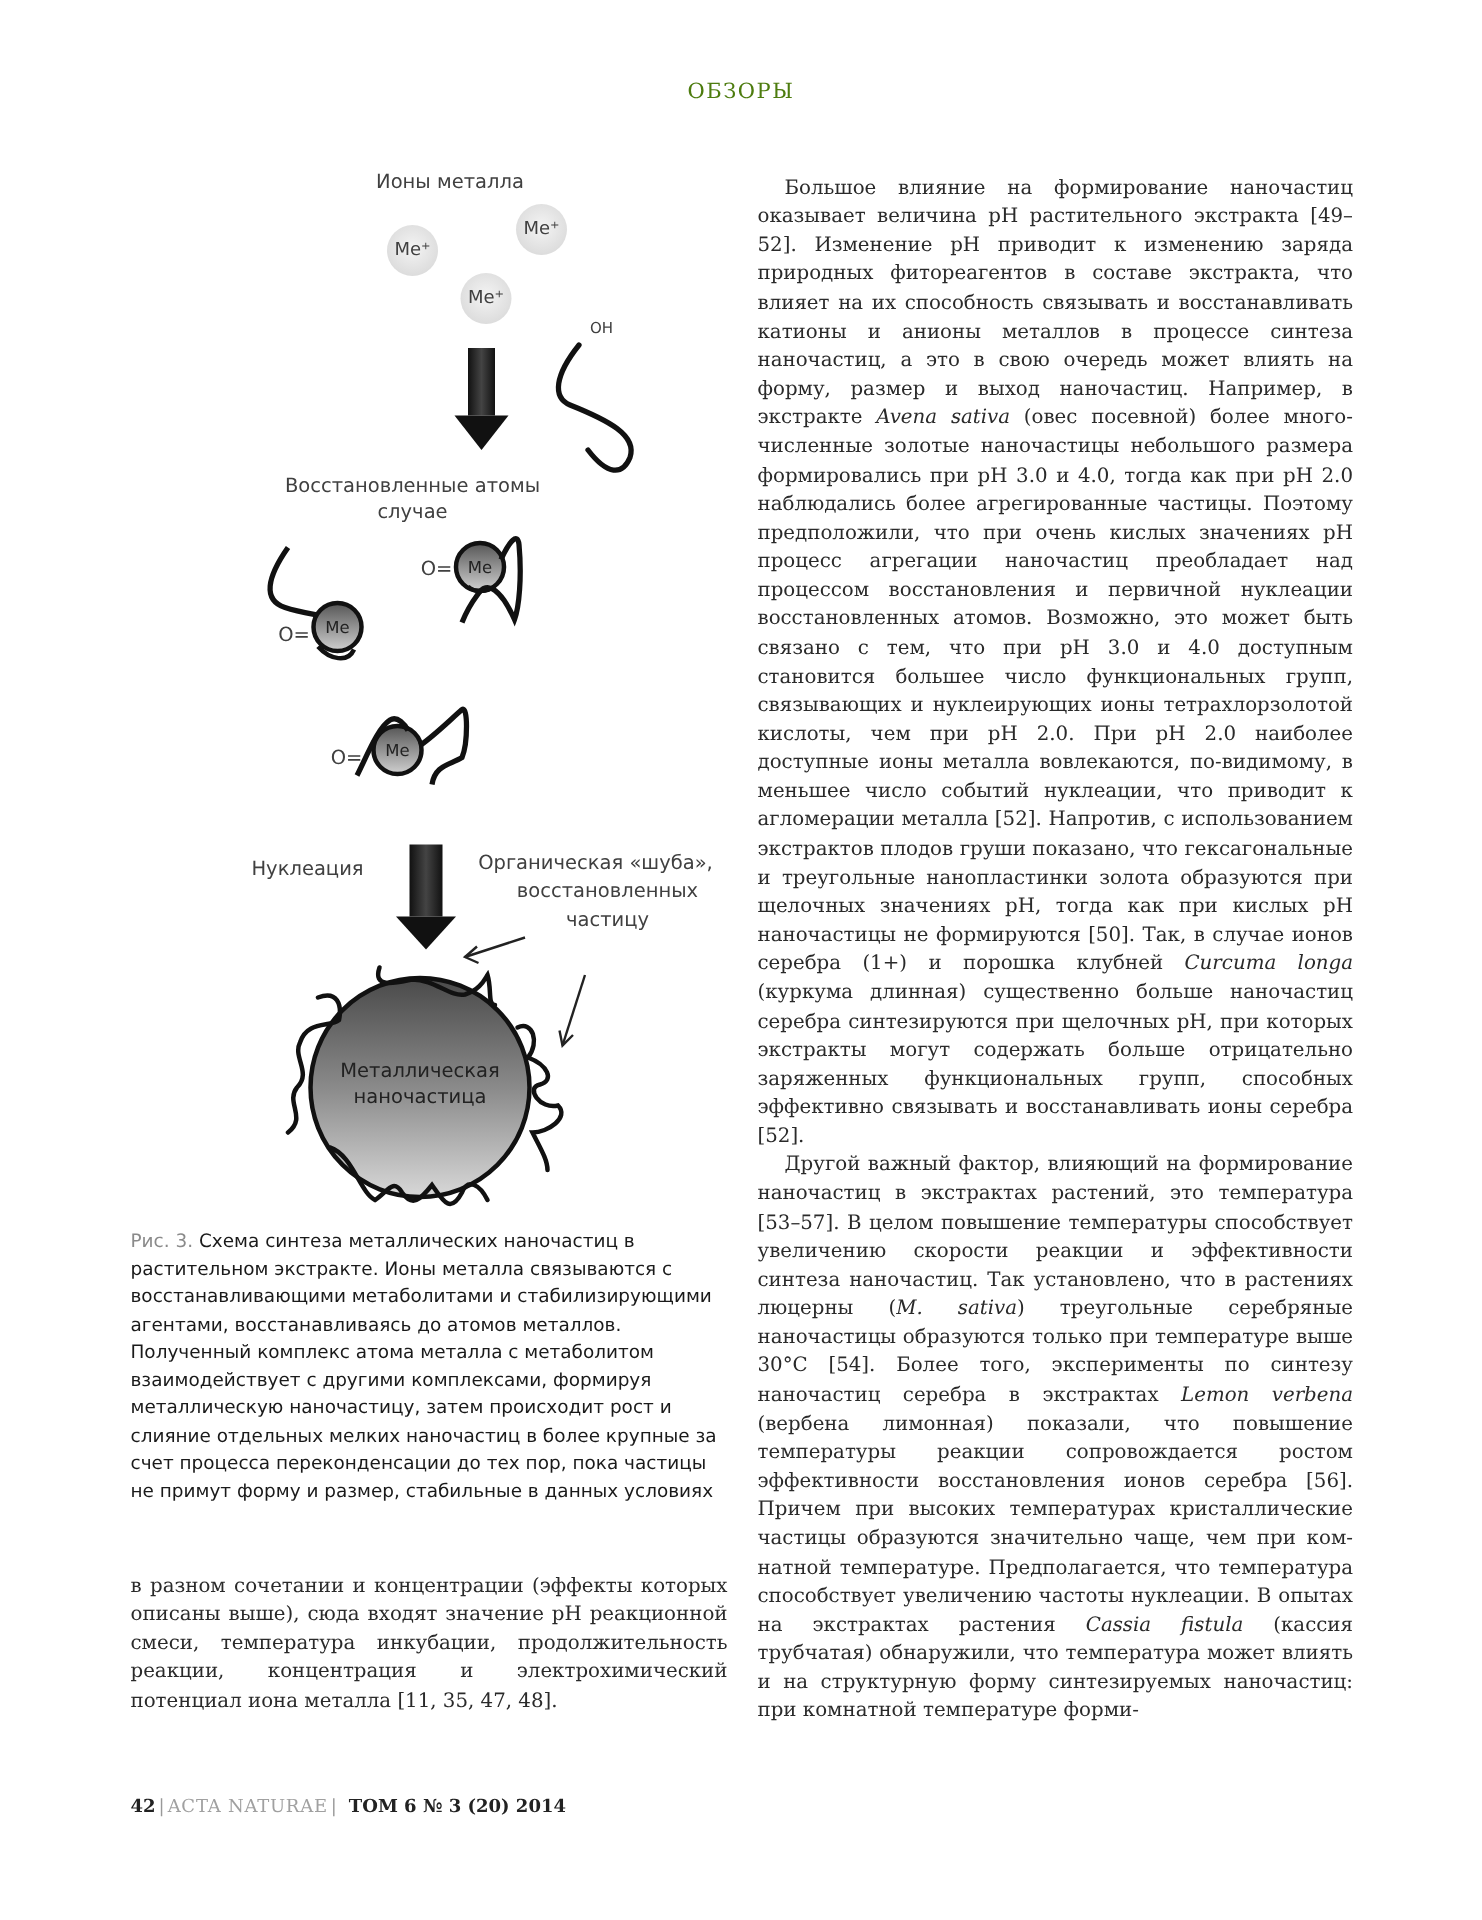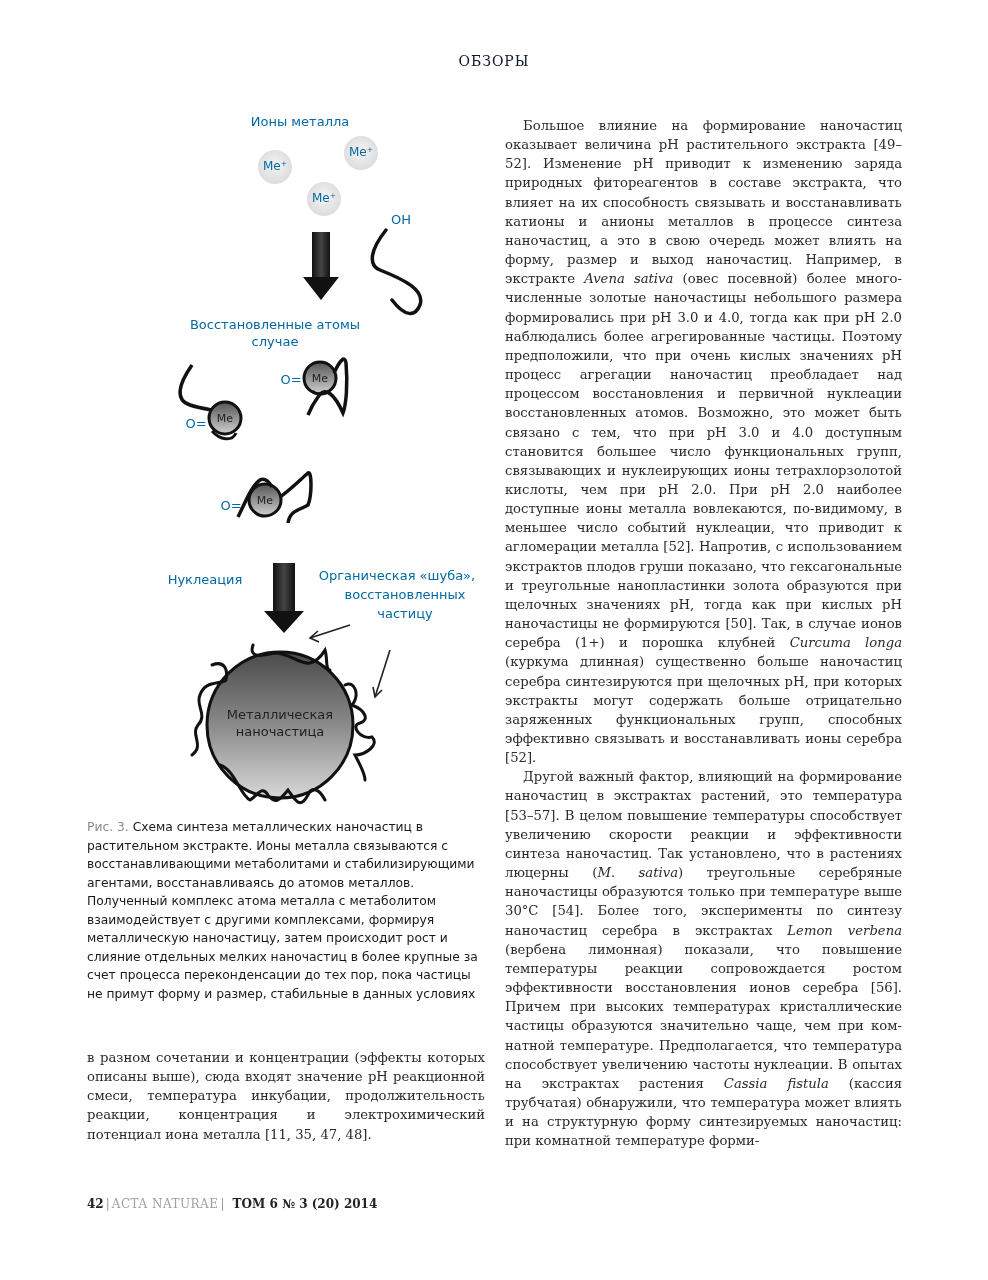--- a/index.html
+++ b/index.html
@@ -1,25 +1,25 @@
 <!DOCTYPE html>
 <html><head>
 <meta charset="utf-8">
 <style>
   html, body { margin: 0; padding: 0; background: #ffffff; }
   body { width: 988px; height: 1280px; position: relative; overflow: hidden; }
   .section-header {
     position: absolute; left: 0; right: 0; top: 53px; text-align: center;
     font-family: "DejaVu Serif", serif; font-size: 14px; letter-spacing: 1px;
-    color: #0f172a;
+    color: #4d7c0f;
   }
   .figure { position: absolute; left: 140px; top: 105px; width: 340px; height: 710px; }
   .fig-label {
     position: absolute; font-family: "DejaVu Sans", sans-serif; font-size: 13px;
-    color: #0369a1; text-align: center; line-height: 17px;
+    color: #404040; text-align: center; line-height: 17px;
   }
   .fig-svg { position: absolute; left: 0; top: 0; }
   .caption {
     position: absolute; left: 87px; top: 818px; width: 398px;
     font-family: "DejaVu Sans", sans-serif; font-size: 12.3px; line-height: 18.5px;
     color: #1a1a1a;
   }
   .caption .fig-num { color: #8a8a8a; }
   .body-text {
     font-family: "DejaVu Serif", serif; font-size: 13.2px; line-height: 19.15px;
@@ -116,21 +116,21 @@
         <path d="M 205 580 C 215 575, 220 590, 212 600 C 225 605, 230 615, 220 618 C 210 620, 220 635, 232 632 C 240 640, 225 650, 215 650 C 220 660, 225 668, 225 675"></path>
         <path d="M 80 660 C 95 665, 100 690, 110 695 C 118 690, 122 680, 128 690 C 135 700, 140 695, 148 685 C 155 695, 160 705, 168 690 C 172 680, 180 685, 185 695"></path>
       </g>
     </g>
   </svg>
 
   <div class="fig-label" style="left:100px; top:8px; width:120px;">Ионы металла</div>
   <div class="fig-label" style="left:118px; top:53px; width:34px; font-size:12px;">Me⁺</div>
   <div class="fig-label" style="left:204px; top:39px; width:34px; font-size:12px;">Me⁺</div>
   <div class="fig-label" style="left:167px; top:85px; width:34px; font-size:12px;">Me⁺</div>
-  <div class="fig-label" style="left:246px; top:106px; width:30px; font-size:13px;">OH</div>
+  <div class="fig-label" style="left:246px; top:106px; width:30px; font-size:10px;">OH</div>
 
 
   <div class="fig-label" style="left:30px; top:211px; width:210px;">
     <div>Восстановленные атомы</div>
     <div>случае</div>
   </div>
 
   <div class="fig-label" style="left:73px; top:305px; width:24px; font-size:11px; color:#222;">Me</div>
   <div class="fig-label" style="left:168px; top:265px; width:24px; font-size:11px; color:#222;">Me</div>
   <div class="fig-label" style="left:113px; top:387px; width:24px; font-size:11px; color:#222;">Me</div>

